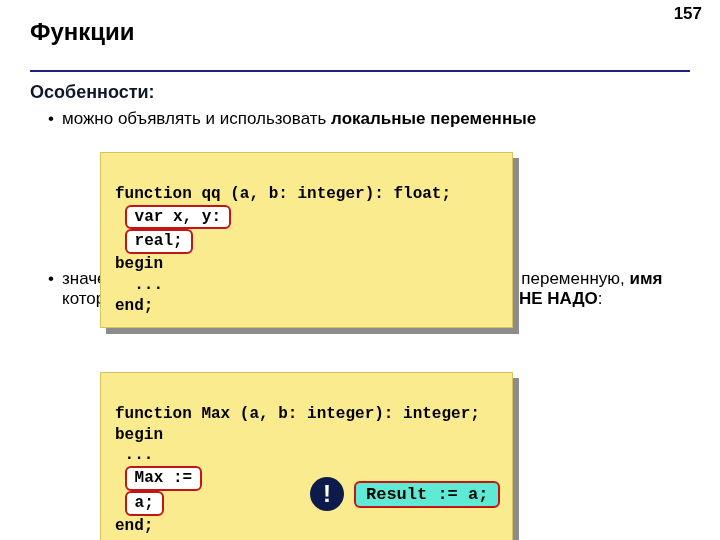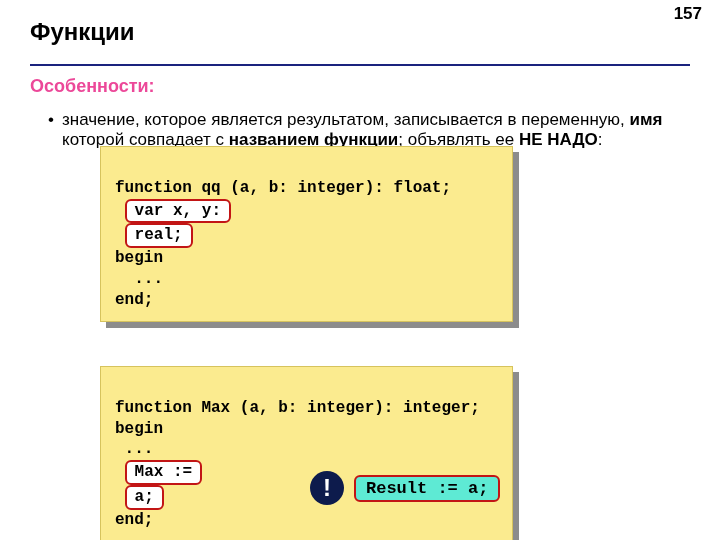--- a/index.html
+++ b/index.html
@@ -15,36 +15,36 @@
   .page-number {
     position: absolute;
     top: 4px;
     right: 18px;
     font-size: 17px;
     font-weight: bold;
   }
   .title {
     font-size: 24px;
     font-weight: bold;
-    padding: 18px 30px 18px 30px;
+    padding: 18px 30px 24px 30px;
   }
   .title-rule {
     margin: 0 30px 10px 30px;
     border: none;
     border-top: 2px solid #1a237e;
   }
   .content {
     padding: 0 30px;
     position: relative;
   }
   .subhead {
-    color: #ec4899;
+    color: #0f172a;
     font-size: 18px;
     font-weight: bold;
-    margin-bottom: 13px;
+    margin-bottom: 6px;
   }
   ul.features {
     list-style: none;
     padding-left: 18px;
     font-size: 17px;
   }
   ul.features > li {
     position: relative;
     padding-left: 14px;
     margin-bottom: 140px;
@@ -132,20 +132,23 @@
 <div class="page-number">157</div>
 
 <h1 class="title">Функции</h1>
 <hr class="title-rule">
 
 <div class="content">
   <div class="subhead">Особенности:</div>
 
   <ul class="features">
     <li>
+      <span>можно объявлять и использовать </span><b>локальные переменные</b>
+    </li>
+    <li>
       <span>значение, которое является результатом, записывается в переменную, </span><b>имя</b><span> которой совпадает с </span><b>названием функции</b><span>; объявлять ее </span><b>НЕ НАДО</b><span>:</span>
     </li>
   </ul>
 
   <div class="codebox-wrap cbw-1">
     <div class="shadow"></div>
     <div class="codebox">
 <span>function qq (a, b: integer): float;</span>
 <span class="lead-pad"> </span><span class="hl-box">var x, y:</span>
 <span class="lead-pad"> </span><span class="hl-box">real;</span>

